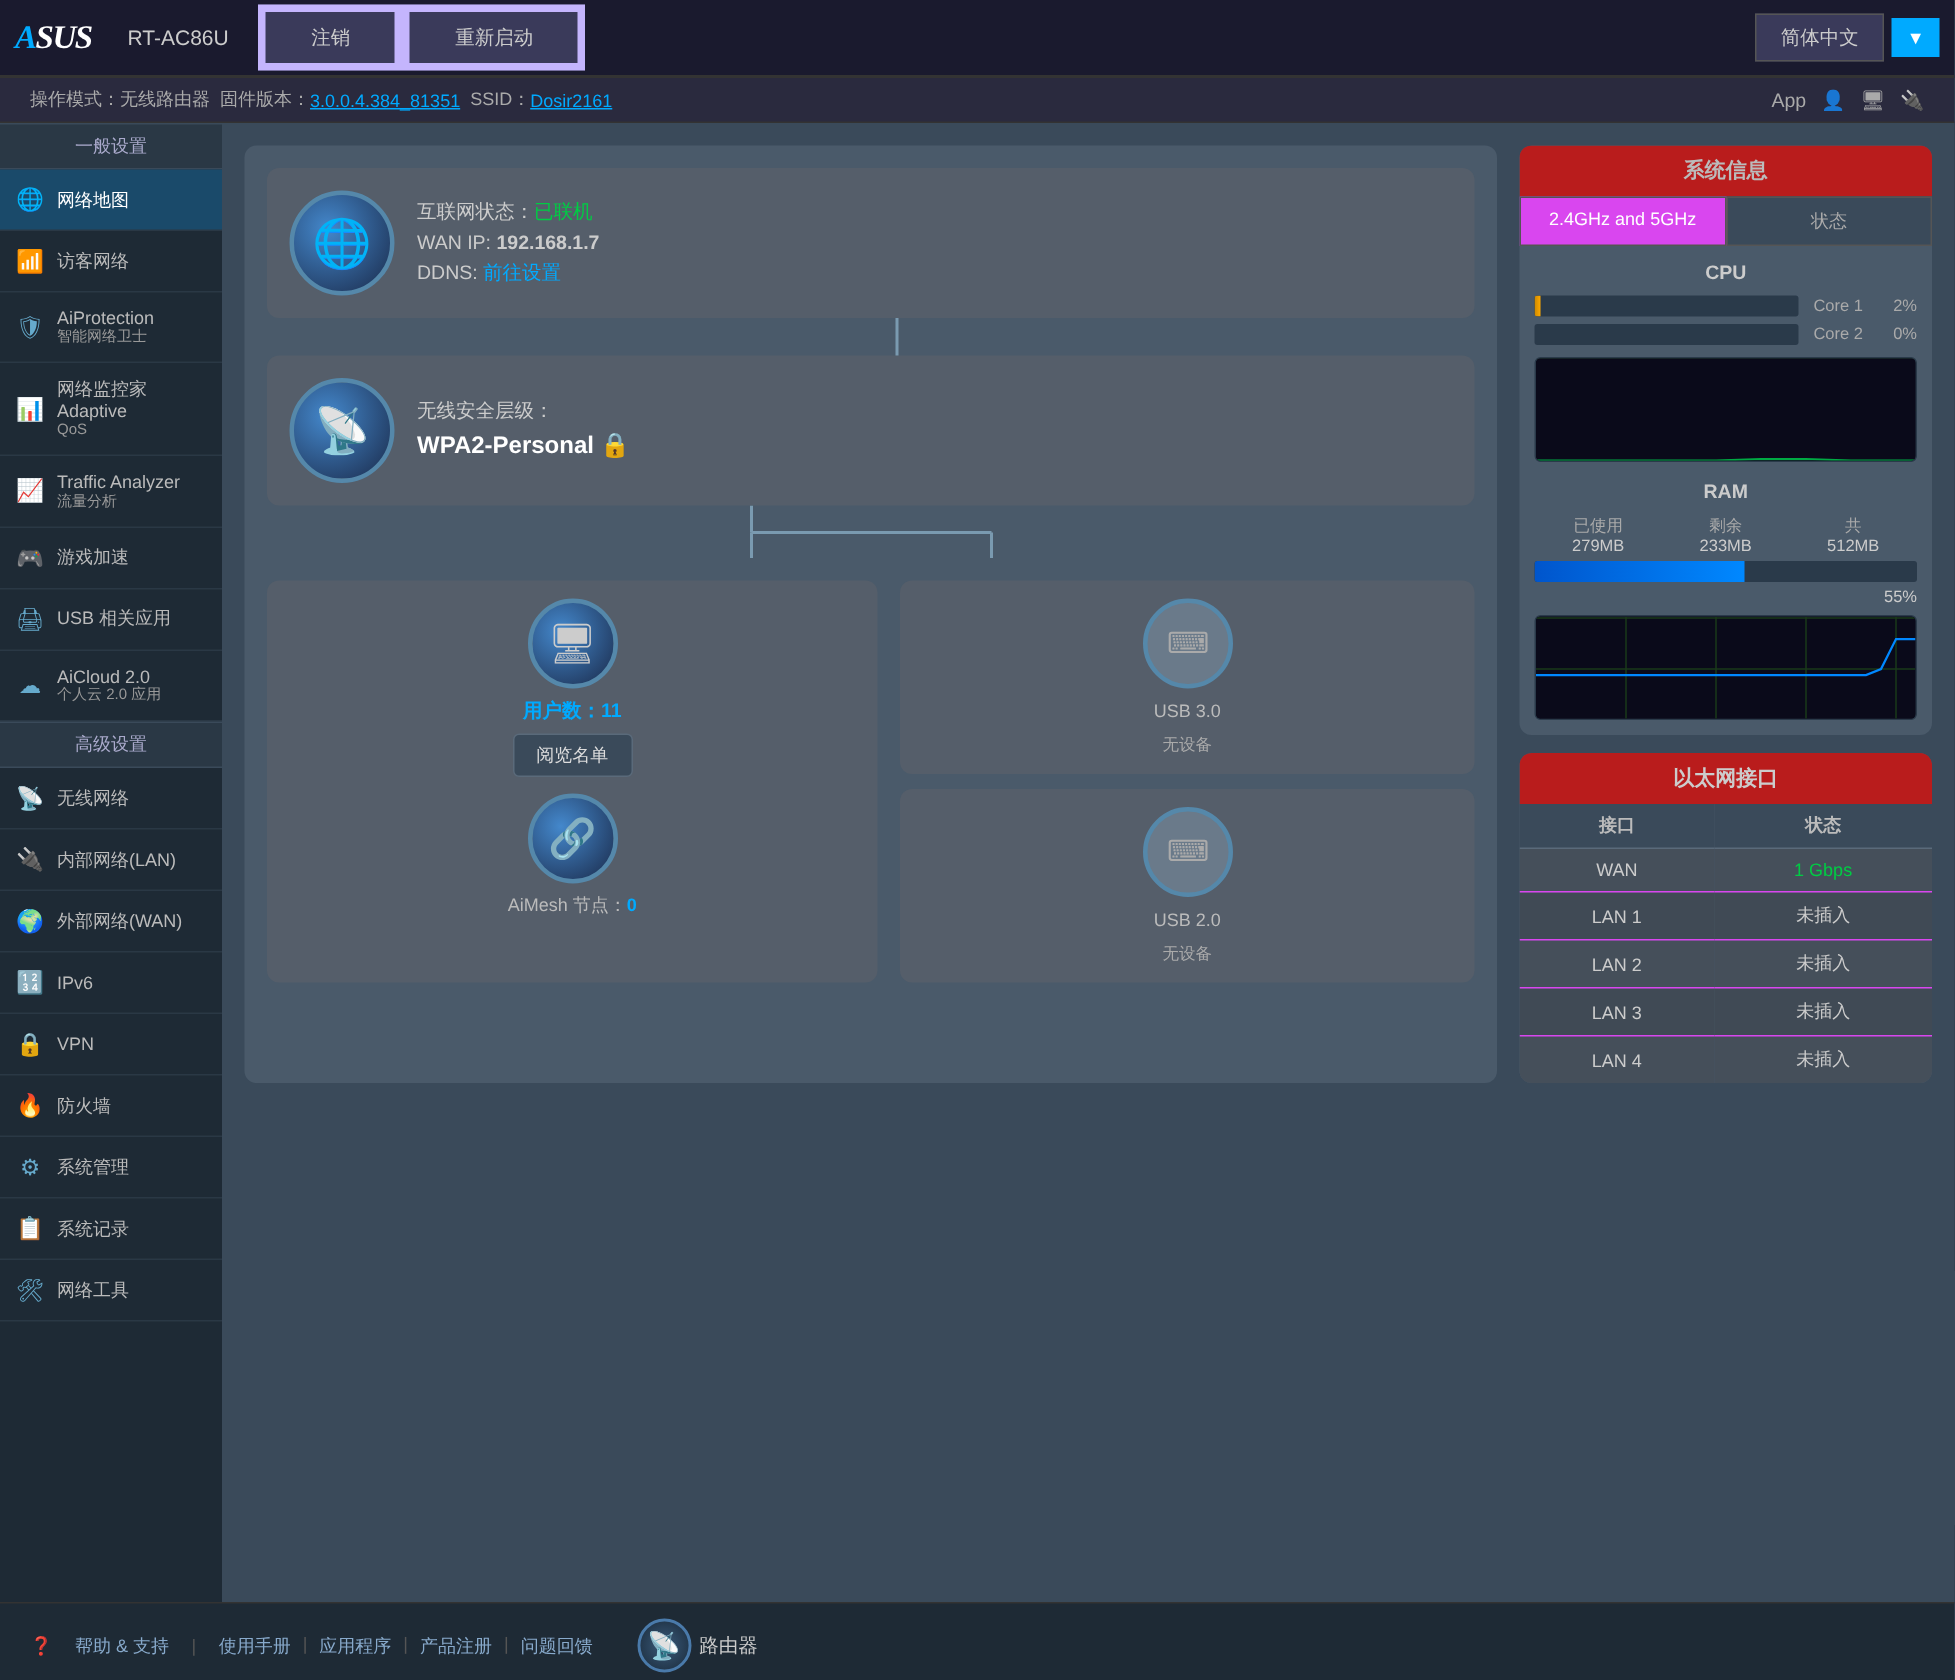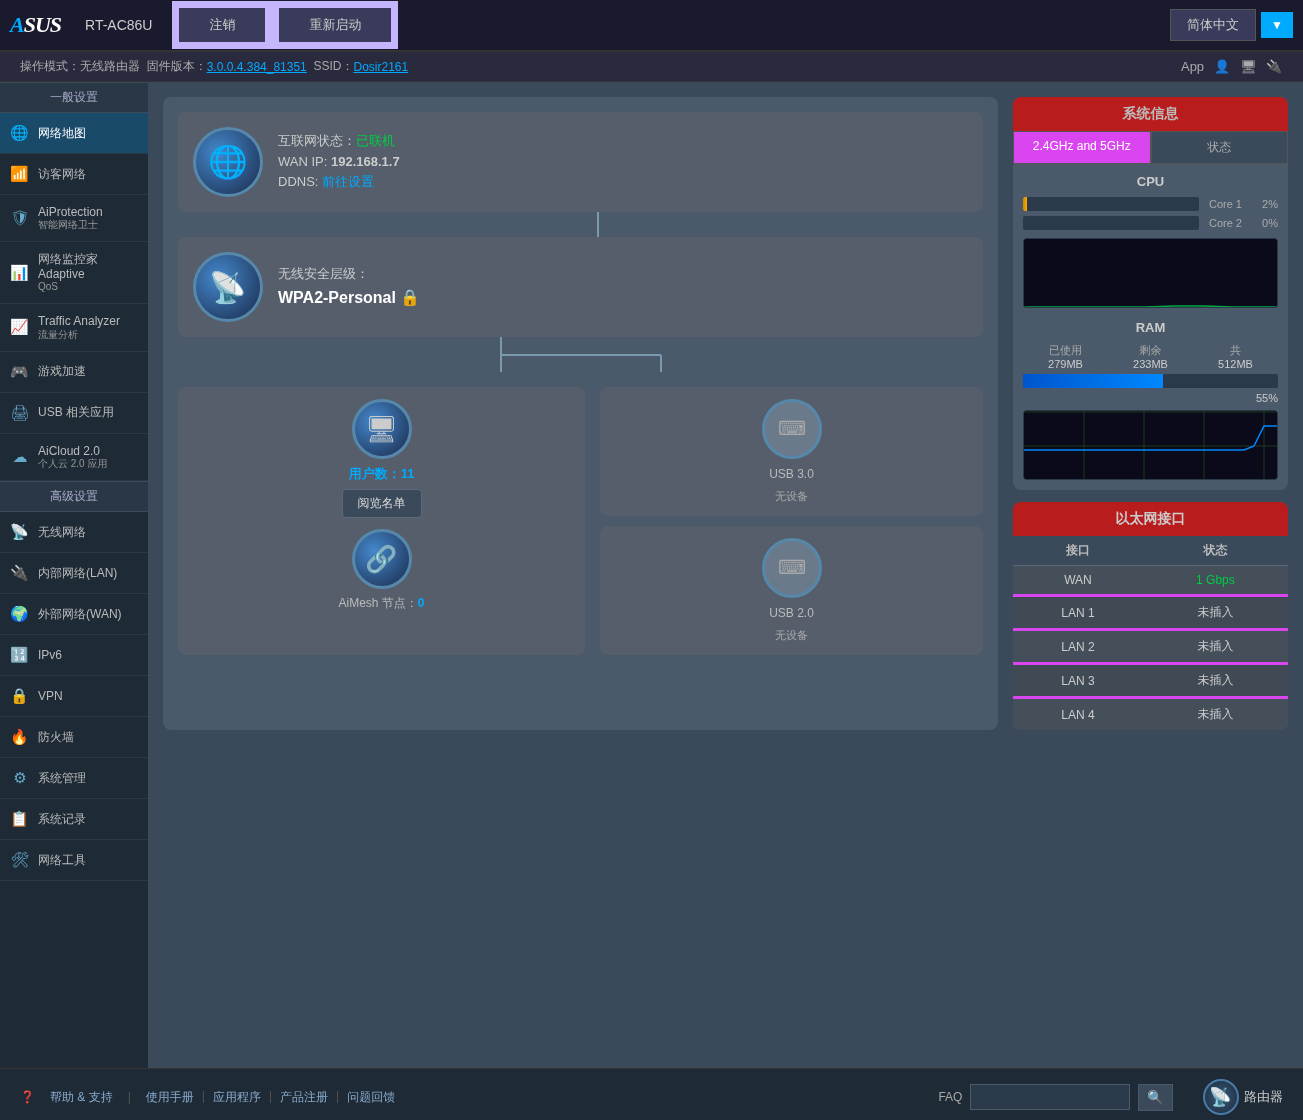--- a/index.html
+++ b/index.html
@@ -36,21 +36,21 @@
       font-size: 14px;
       margin-right: 20px;
     }
     .top-tabs {
       display: flex;
       gap: 0;
     }
     .top-tab {
       background: #3a3a5a;
       color: #ccc;
-      border: 7px solid #c4b5fd;
+      border: 5px solid #c4b5fd;
       padding: 8px 30px;
       cursor: pointer;
       font-size: 13px;
     }
     .lang-select {
       margin-left: auto;
       display: flex;
       align-items: center;
       gap: 5px;
     }
@@ -444,21 +444,21 @@
     .eth-table th {
       background: #3a4a5a;
       color: #bbb;
       padding: 6px;
       text-align: center;
       border-bottom: 1px solid #5a6a7a;
     }
     .eth-table td {
       padding: 7px 6px;
       text-align: center;
-      border-bottom: 3px solid #d946ef;
+      border-bottom: 1px solid #d946ef;
       color: #ccc;
     }
     .eth-table tr:last-child td { border-bottom: none; }
     .eth-table tr:nth-child(odd) td { background: #454f5a; }
     .eth-table tr:nth-child(even) td { background: #404a55; }
 
     
     .bottom-bar {
       background: #1e2a35;
       padding: 10px 20px;
@@ -868,22 +868,17 @@
   <span style="color:#555;">|</span>
   <div class="bottom-links">
     <span>使用手册</span>
     <span class="sep">|</span>
     <span>应用程序</span>
     <span class="sep">|</span>
     <span>产品注册</span>
     <span class="sep">|</span>
     <span>问题回馈</span>
   </div>
-  <div class="faq-area">
-    <span>FAQ</span>
-    <input class="faq-input" type="text" placeholder="" style="">
-    <button class="faq-search-btn">🔍</button>
-  </div>
   <div class="bottom-right-logo">
     <div class="router-small-icon">📡</div>
     <span>路由器</span>
   </div>
 </div>
 
 </body></html>

